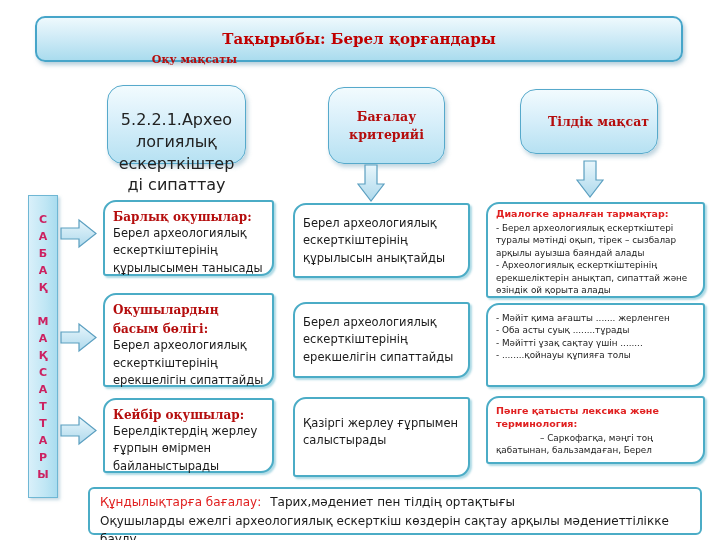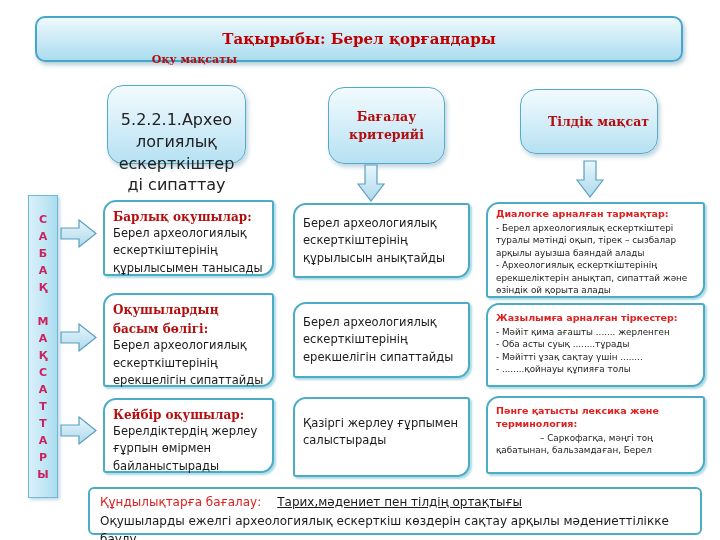--- a/index.html
+++ b/index.html
@@ -62,39 +62,39 @@
   .indent-first{text-indent:44px;}
 
   #l1{left:103px;top:200px;width:171px;height:76px;}
   #l2{left:103px;top:293px;width:171px;height:94px;}
   #l3{left:103px;top:398px;width:171px;height:75px;}
   #m1{left:293px;top:203px;width:177px;height:75px;padding-top:10px;}
   #m2{left:293px;top:302px;width:177px;height:76px;padding-top:10px;}
   #m3{left:293px;top:397px;width:177px;height:80px;padding-top:16px;}
   #r1{left:486px;top:202px;width:219px;height:96px;}
   #r2{left:486px;top:303px;width:219px;height:84px;padding-top:7px;}
-  #r3{left:486px;top:396px;width:219px;height:78px;padding-top:7px;}
+  #r3{left:486px;top:396px;width:219px;height:68px;padding-top:7px;}
 
   
   .arrow{position:absolute;}
   #down-arrow-1{left:357px;top:164px;}
   #down-arrow-2{left:576px;top:160px;}
   #right-arrow-1{left:60px;top:218px;}
   #right-arrow-2{left:60px;top:322px;}
   #right-arrow-3{left:60px;top:415px;}
 
   
   #footer-bar{
     position:absolute;left:88px;top:487px;width:614px;height:48px;
     background:#ffffff;border:2px solid #4bacc6;border-radius:6px;
     box-sizing:border-box;padding:4px 10px;
     font-size:12px;color:#1a1a1a;line-height:1.55;
   }
   #footer-bar .lbl{color:#e02020;}
-  #footer-bar .rest{margin-left:16px;text-decoration:underline;}
+  #footer-bar .rest{margin-left:9px;}
 </style>
 </head>
 <body>
 
 <svg width="0" height="0" style="position:absolute" aria-hidden="true">
   <defs>
     <linearGradient id="arrowGrad" x1="0" y1="0" x2="0" y2="1">
       <stop offset="0" stop-color="#e8f6fc"></stop>
       <stop offset="1" stop-color="#aed9ec"></stop>
     </linearGradient>
@@ -170,21 +170,20 @@
   </div>
 
   <div class="rowbox" id="l2">
     <span class="hd">Оқушылардың басым бөлігі:</span>
     <div class="bd">Берел археологиялық ескерткіштерінің ерекшелігін сипаттайды</div>
   </div>
   <div class="rowbox" id="m2">
     <div class="bd">Берел археологиялық ескерткіштерінің ерекшелігін сипаттайды</div>
   </div>
   <div class="rowbox small" id="r2">
-    <div class="hd">Жазылымға арналған тіркестер:</div>
     <div class="bd">- Мәйіт қима ағашты ....... жерленген
 - Оба асты суық ........тұрады
 - Мәйітті ұзақ сақтау үшін ........
 - ........қойнауы құпияға толы</div>
   </div>
 
   <div class="rowbox" id="l3">
     <span class="hd">Кейбір оқушылар:</span>
     <div class="bd">Берелдіктердің жерлеу ғұрпын өмірмен байланыстырады</div>
   </div>

